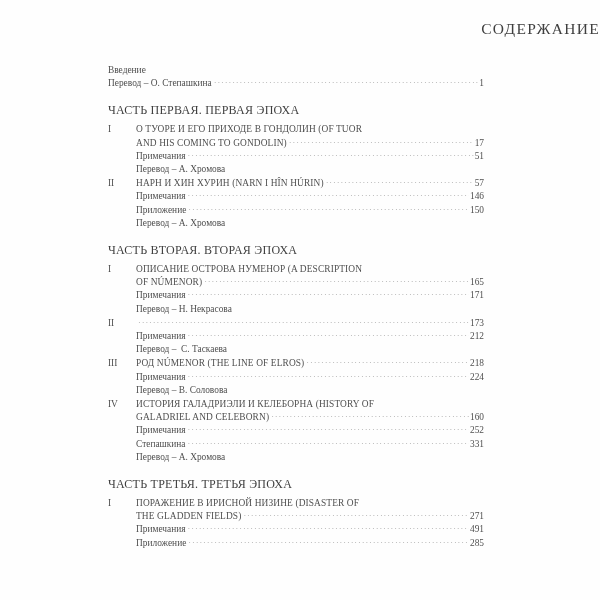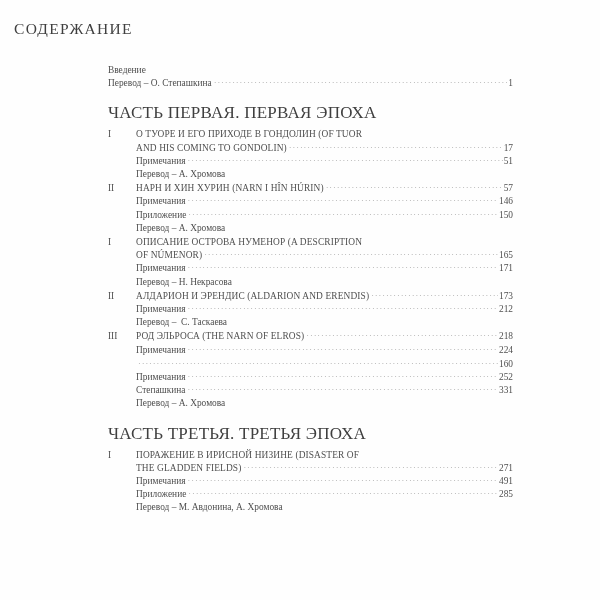--- a/index.html
+++ b/index.html
@@ -16,32 +16,32 @@
   }
   .page {
     position: relative;
     width: 600px;
     height: 600px;
     background: #fefefe;
     box-sizing: border-box;
     padding: 0;
   }
   .toc-title {
-    text-align: left;
+    text-align: right;
     font-size: 15.5px;
     letter-spacing: 1.3px;
     color: #3f3f3f;
     margin: 20px 0 0 8px;
     padding-left: 6px;
     font-weight: 400;
   }
   .content {
     margin-top: 26px;
     padding-left: 108px;
-    padding-right: 87px;
+    padding-right: 116px;
   }
 
   
   .row {
     display: flex;
     align-items: baseline;
     font-size: 9.4px;
     line-height: 13.2px;
     color: #4f4f4f;
   }
@@ -77,21 +77,21 @@
   .pg {
     flex: 0 0 auto;
     white-space: pre;
     text-align: right;
     color: #4f4f4f;
   }
   .nodots .dots { visibility: hidden; }
 
   
   .part-head {
-    font-size: 17px;
+    font-size: 12px;
     letter-spacing: 0.25px;
     color: #3f3f3f;
     margin-top: 13px;
     margin-bottom: 5px;
   }
 
   
   .entry {
     margin-top: 1px;
   }
@@ -209,20 +209,21 @@
                 <div class="leaderline">
                   <span class="lead-text">Перевод – А. Хромова</span>
                   <span class="dots">·····································································································································</span>
                   <span class="pg"></span>
                 </div>
               </div>
             </div>
           </div>
         </div>
         <div class="part">
+          <div class="part-head">ЧАСТЬ ВТОРАЯ. ВТОРАЯ ЭПОХА</div>
           <div class="entry">
             <div class="row">
               <div class="num-col">I</div>
               <div class="body-col"><span class="chapter-title">ОПИСАНИЕ ОСТРОВА НУМЕНОР (A DESCRIPTION</span></div>
             </div>
             <div class="row">
               <div class="num-col"></div>
               <div class="body-col">
                 <div class="leaderline">
                   <span class="lead-text chapter-title">OF NÚMENOR)</span>
@@ -250,21 +251,20 @@
                   <span class="pg"></span>
                 </div>
               </div>
             </div>
           </div>
           <div class="entry">
             <div class="row">
               <div class="num-col">II</div>
               <div class="body-col">
                 <div class="leaderline">
-                  <span class="lead-text chapter-title">АЛДАРИОН И ЭРЕНДИС (ALDARION AND ERENDIS)</span>
                   <span class="dots">·····································································································································</span>
                   <span class="pg">173</span>
                 </div>
               </div>
             </div>
             <div class="row sub">
               <div class="num-col"></div>
               <div class="body-col">
                 <div class="leaderline">
                   <span class="lead-text">Примечания</span>
@@ -282,42 +282,57 @@
                   <span class="pg"></span>
                 </div>
               </div>
             </div>
           </div>
           <div class="entry">
             <div class="row">
               <div class="num-col">III</div>
               <div class="body-col">
                 <div class="leaderline">
-                  <span class="lead-text chapter-title">РОД ЭЛЬРОСА (THE NARN OF ELROS)</span>
+                  <span class="lead-text chapter-title">РОД NÚMENOR (THE LINE OF ELROS)</span>
                   <span class="dots">·····································································································································</span>
                   <span class="pg">218</span>
                 </div>
               </div>
             </div>
             <div class="row sub">
               <div class="num-col"></div>
               <div class="body-col">
                 <div class="leaderline">
                   <span class="lead-text">Примечания</span>
                   <span class="dots">·····································································································································</span>
                   <span class="pg">224</span>
                 </div>
               </div>
             </div>
-          </div>
-          <div class="entry">
-            <div class="row">
-              <div class="num-col"></div>
-              <div class="body-col">
-                <div class="leaderline">
+            <div class="row sub nodots">
+              <div class="num-col"></div>
+              <div class="body-col">
+                <div class="leaderline">
+                  <span class="lead-text">Перевод – В. Соловова</span>
+                  <span class="dots">·····································································································································</span>
+                  <span class="pg"></span>
+                </div>
+              </div>
+            </div>
+          </div>
+          <div class="entry">
+            <div class="row">
+              <div class="num-col">IV</div>
+              <div class="body-col"><span class="chapter-title">ИСТОРИЯ ГАЛАДРИЭЛИ И КЕЛЕБОРНА (HISTORY OF</span></div>
+            </div>
+            <div class="row">
+              <div class="num-col"></div>
+              <div class="body-col">
+                <div class="leaderline">
+                  <span class="lead-text chapter-title">GALADRIEL AND CELEBORN)</span>
                   <span class="dots">·····································································································································</span>
                   <span class="pg">160</span>
                 </div>
               </div>
             </div>
             <div class="row sub">
               <div class="num-col"></div>
               <div class="body-col">
                 <div class="leaderline">
                   <span class="lead-text">Примечания</span>
@@ -378,28 +393,18 @@
             <div class="row sub">
               <div class="num-col"></div>
               <div class="body-col">
                 <div class="leaderline">
                   <span class="lead-text">Приложение</span>
                   <span class="dots">·····································································································································</span>
                   <span class="pg">285</span>
                 </div>
               </div>
             </div>
-            <div class="row sub nodots">
-              <div class="num-col"></div>
-              <div class="body-col">
-                <div class="leaderline">
-                  <span class="lead-text">Перевод – М. Авдонина, А. Хромова</span>
-                  <span class="dots">·····································································································································</span>
-                  <span class="pg"></span>
-                </div>
-              </div>
-            </div>
           </div>
         </div>
       </div>
 
   </div>
 </div>
 
 </body></html>

